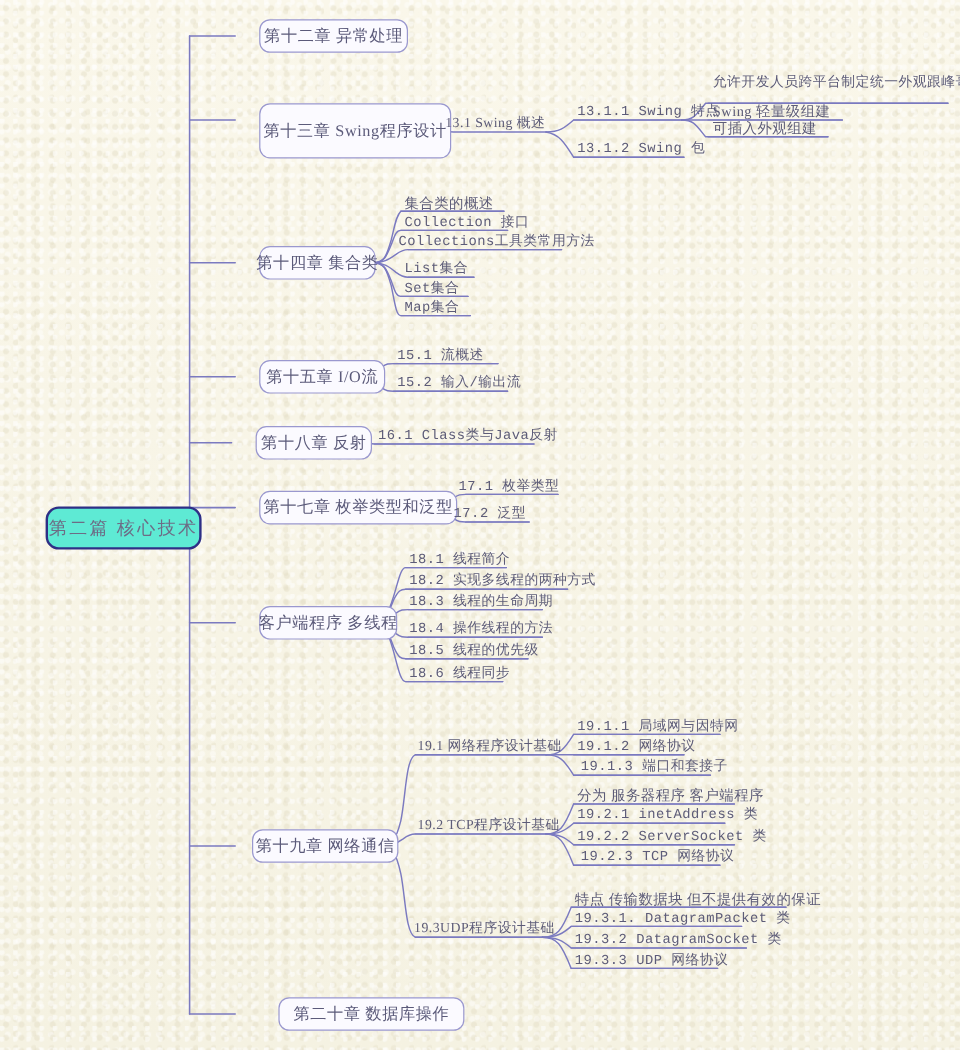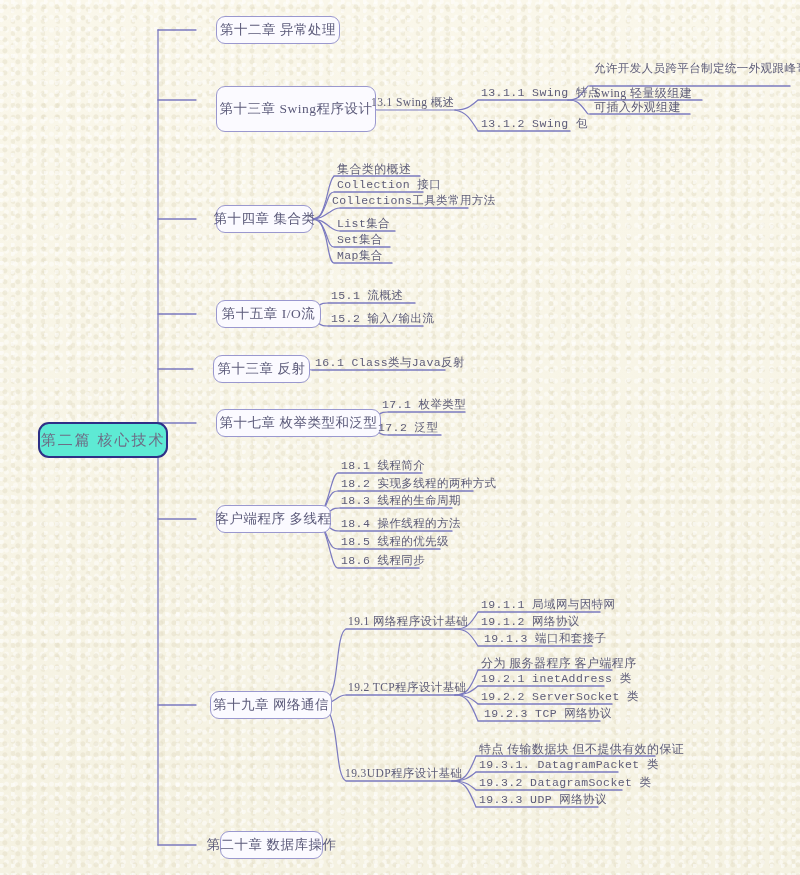--- a/index.html
+++ b/index.html
@@ -202,36 +202,36 @@
 
 <div class="node chapter" style="left:196px;top:205px;width:97px;height:28px;">
   <span>第十四章 集合类</span>
 </div>
 
 <div class="node chapter" style="left:196px;top:300px;width:105px;height:28px;">
   <span>第十五章 I/O流</span>
 </div>
 
 <div class="node chapter" style="left:193px;top:355px;width:97px;height:28px;">
-  <span>第十三章 反射</span>
+  <span>第十八章 反射</span>
 </div>
 
 <div class="node chapter" style="left:196px;top:409px;width:165px;height:28px;">
   <span>第十七章 枚举类型和泛型</span>
 </div>
 
 <div class="node chapter" style="left:196px;top:505px;width:115px;height:28px;">
   <span>客户端程序 多线程</span>
 </div>
 
 <div class="node chapter" style="left:190px;top:691px;width:122px;height:28px;">
   <span>第十九章 网络通信</span>
 </div>
 
-<div class="node chapter" style="left:200px;top:831px;width:103px;height:28px;">
+<div class="node chapter" style="left:212px;top:831px;width:155px;height:28px;">
   <span>第二十章 数据库操作</span>
 </div>
 
 <div class="sublabel mono" style="left:371px;top:95px;">13.1 Swing 概述</div>
 
 <div class="leaf mono" style="left:481px;top:85px;">13.1.1 Swing 特点</div>
 <div class="leaf mono" style="left:481px;top:116px;">13.1.2 Swing 包</div>
 
 <div class="leaf" style="left:594px;top:61px;font-size:11.5px;">允许开发人员跨平台制定统一外观跟峰哥</div>
 <div class="leaf" style="left:594px;top:85px;">Swing 轻量级组建</div>

